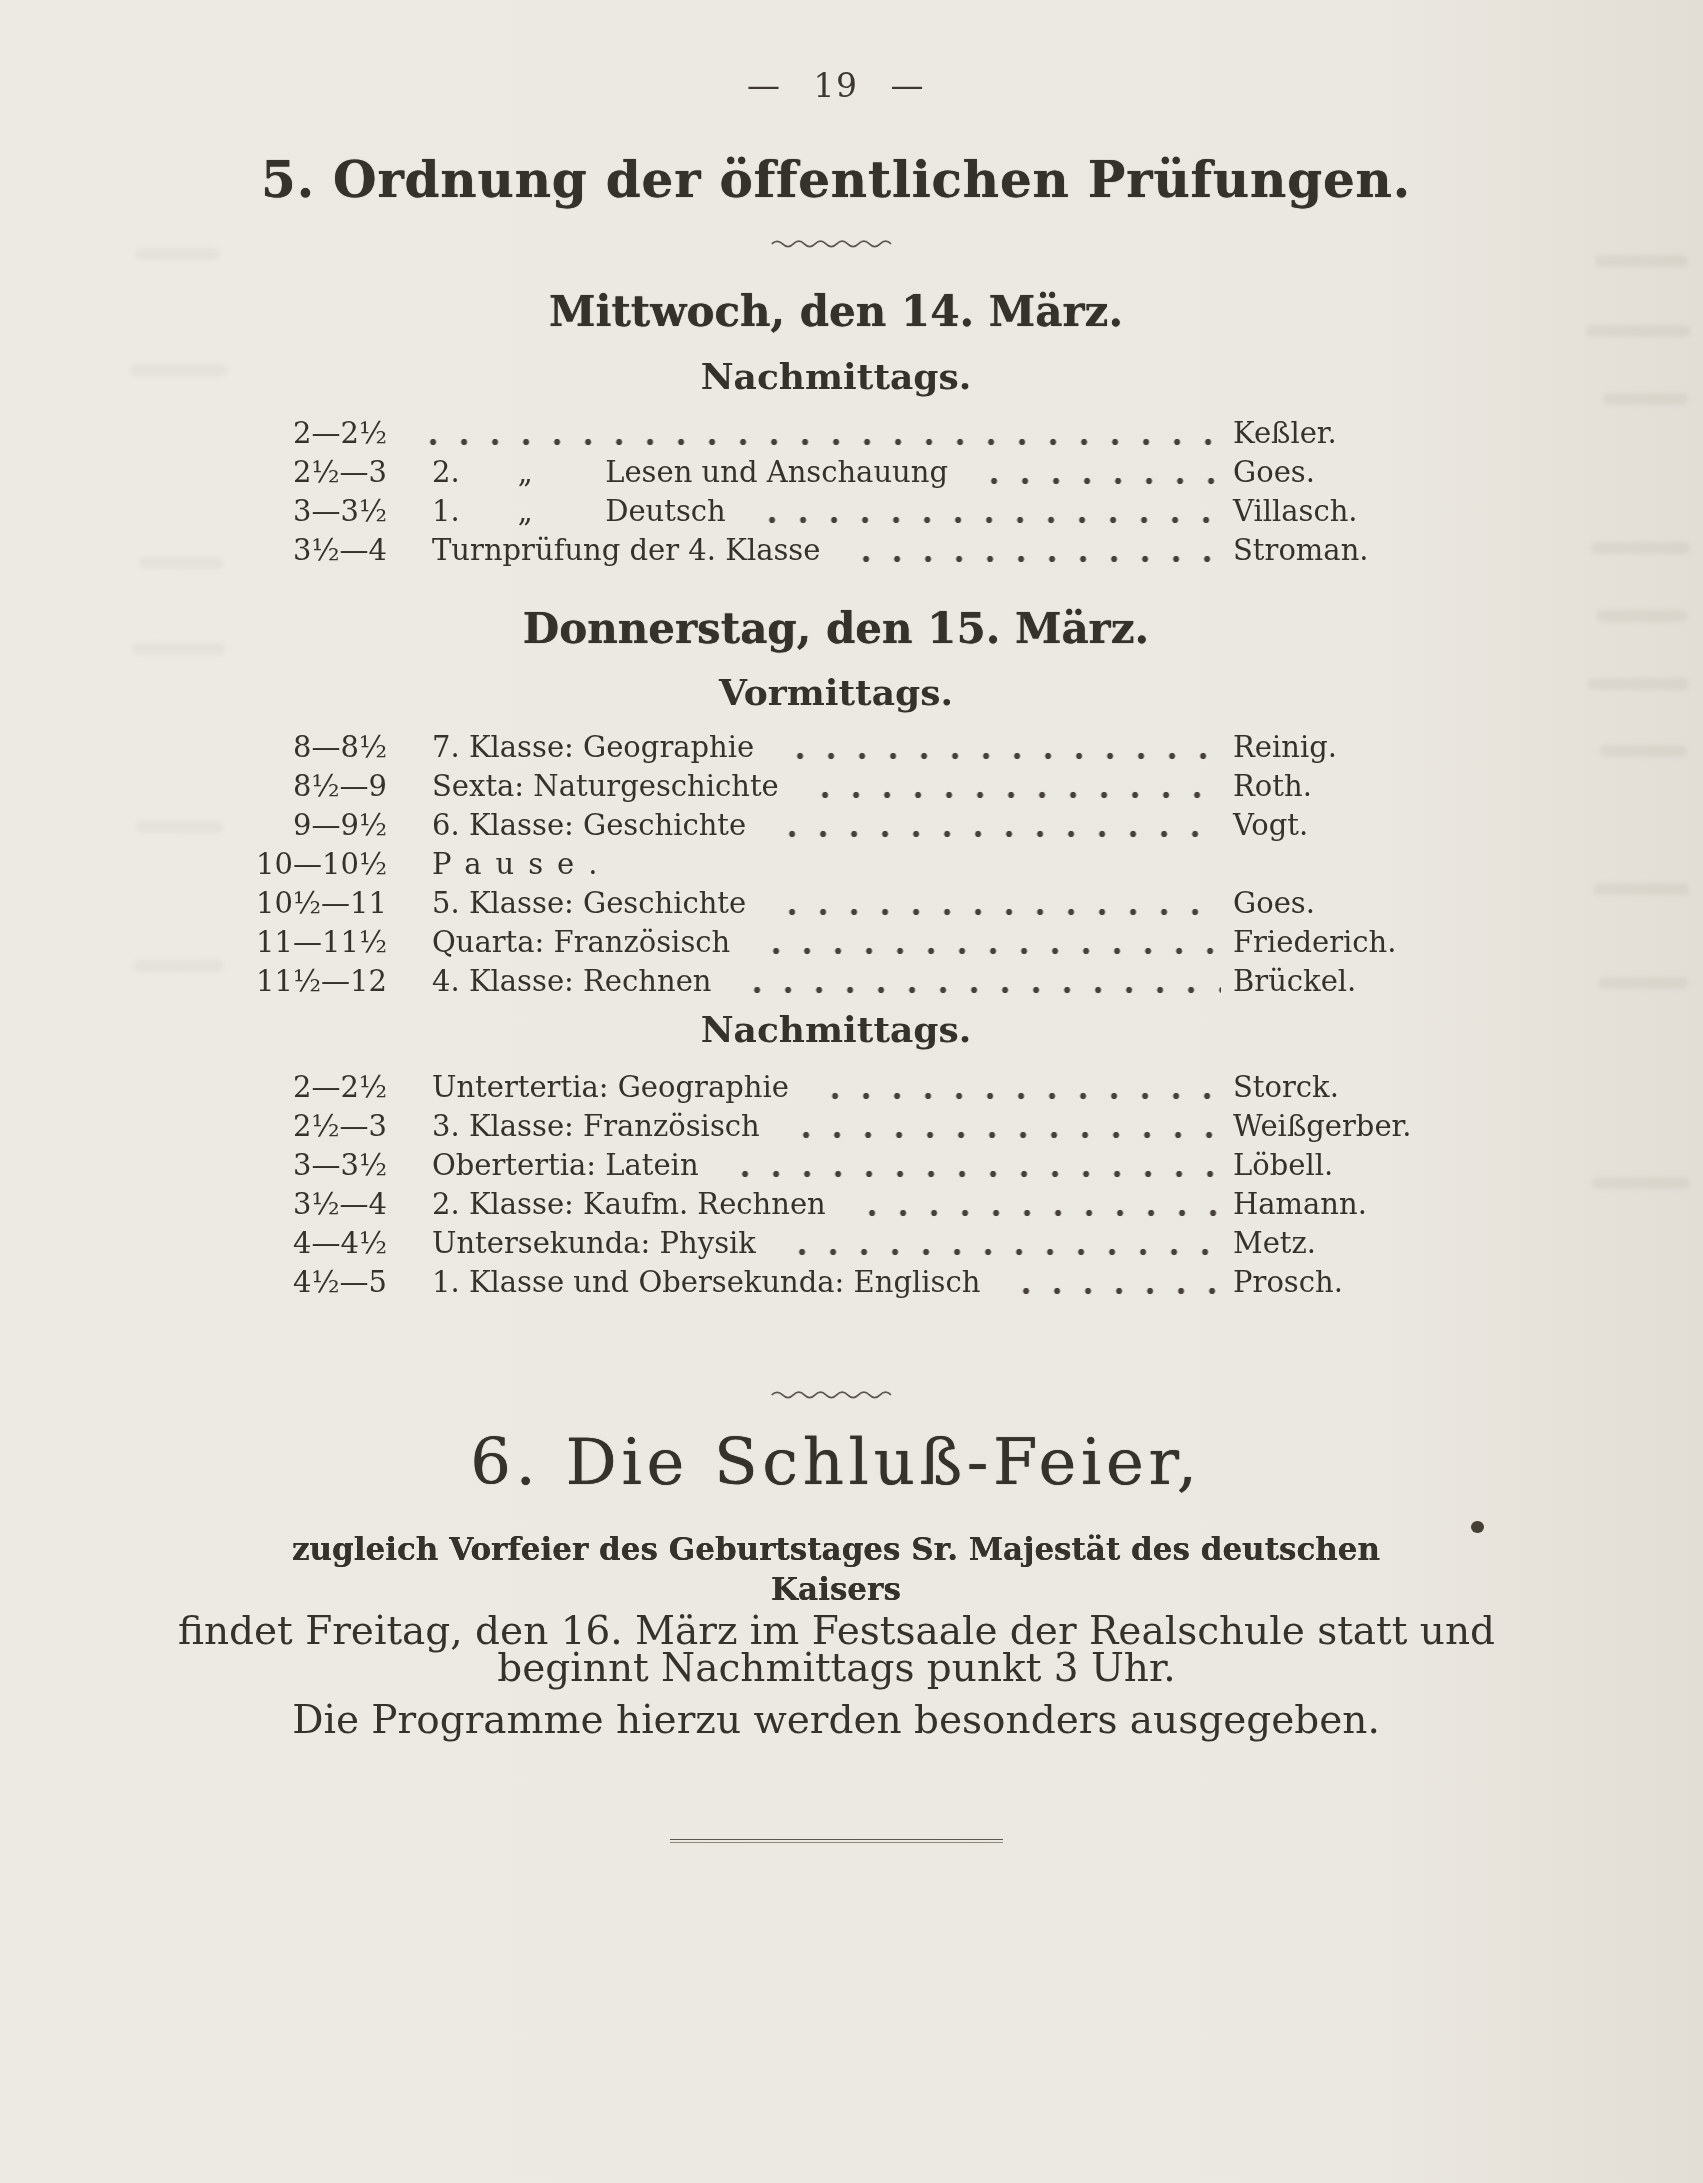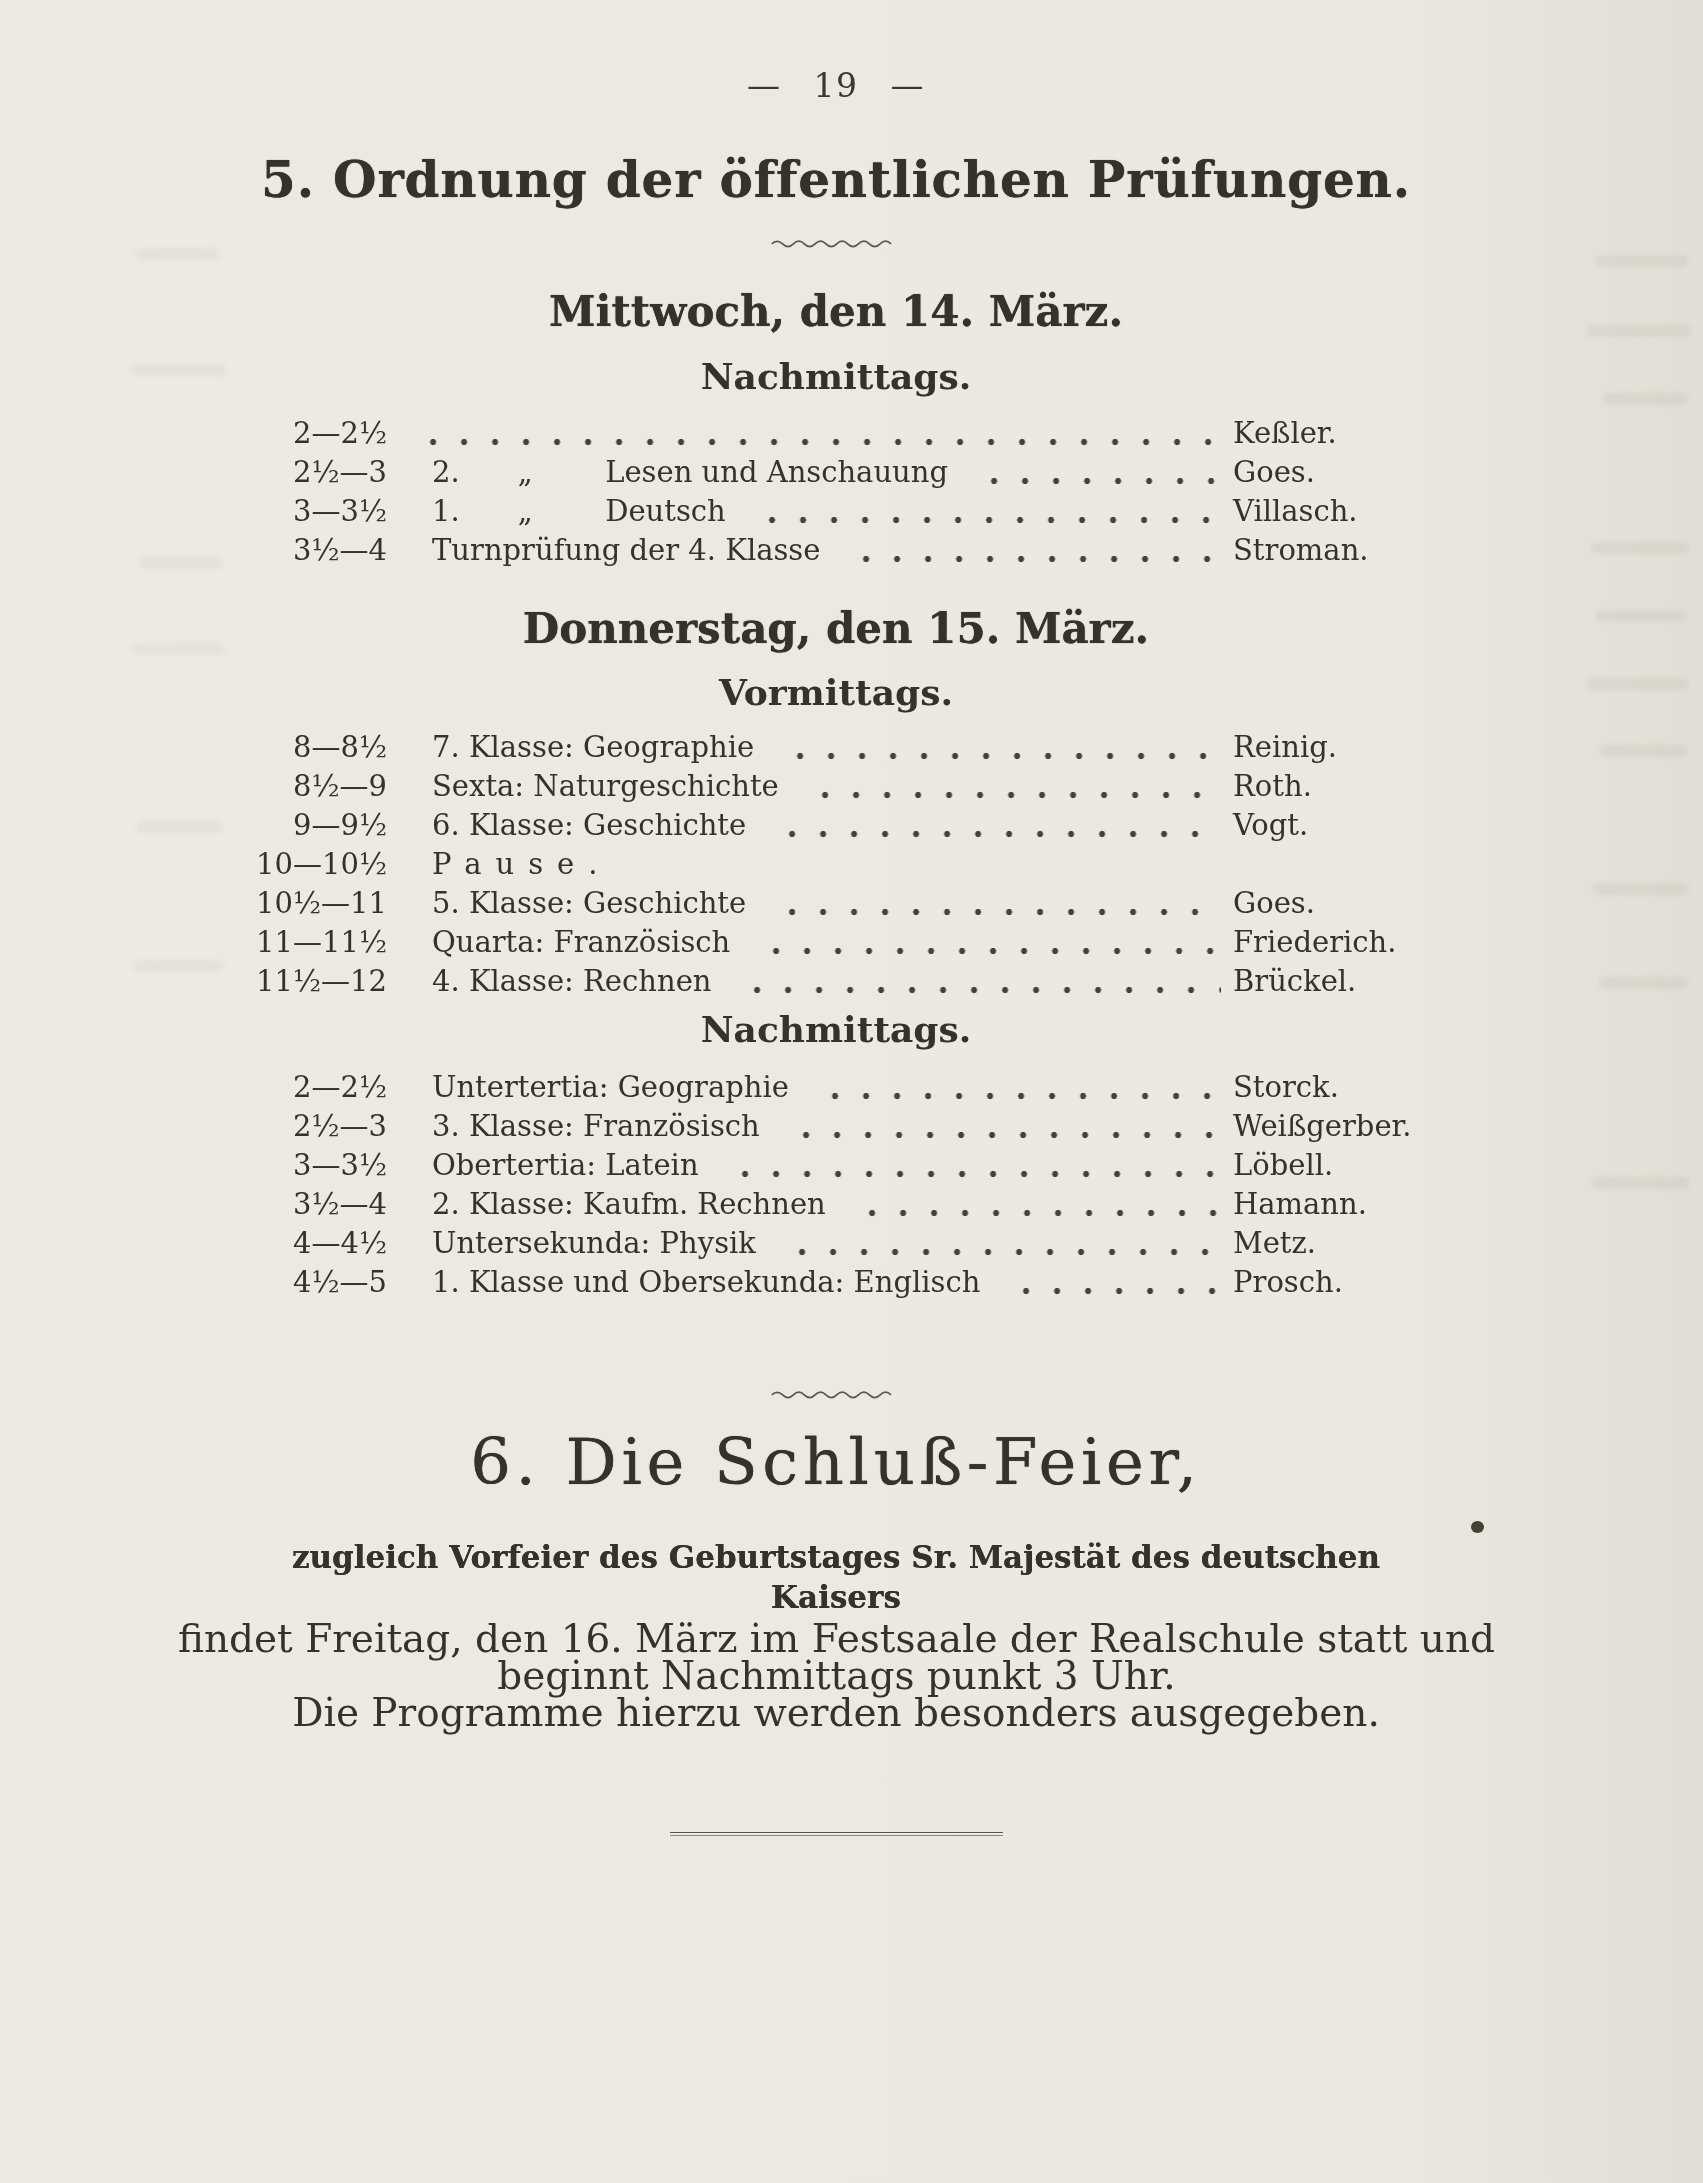--- a/index.html
+++ b/index.html
@@ -60,27 +60,27 @@
     background-position:left 4.6px bottom 3.1px;
   }
   .name { width:207px; text-align:left; white-space:nowrap; }
 
   .title-6 {
     margin-top:26px; text-align:center;
     font-size:64px; font-weight:normal; letter-spacing:4.6px; line-height:70px;
     text-shadow:0 0 0.8px #35312b;
   }
   .subtitle-6 {
-    margin-top:40px; text-align:center;
+    margin-top:32px; text-align:center;
     font-size:31px; font-weight:bold; line-height:40px;
     text-shadow:0 0 0.4px #35312b;
   }
   .body-line { text-align:center; font-size:39px; line-height:37px; }
   .body-line-1 { margin-top:3.1px; width:1363px; margin-left:-77px; }
-  .body-line-2 { margin-top:0; }
+  .body-line-2 { margin-top:15px; }
 
   .bottom-rule {
     width:333px; margin:101px auto 0;
     border-top:1.5px solid #5b564d;
     border-bottom:0.8px solid #8d877b;
     height:3.9px;
   }
 
   .smudge {
     position:absolute; border-radius:7.7px;

